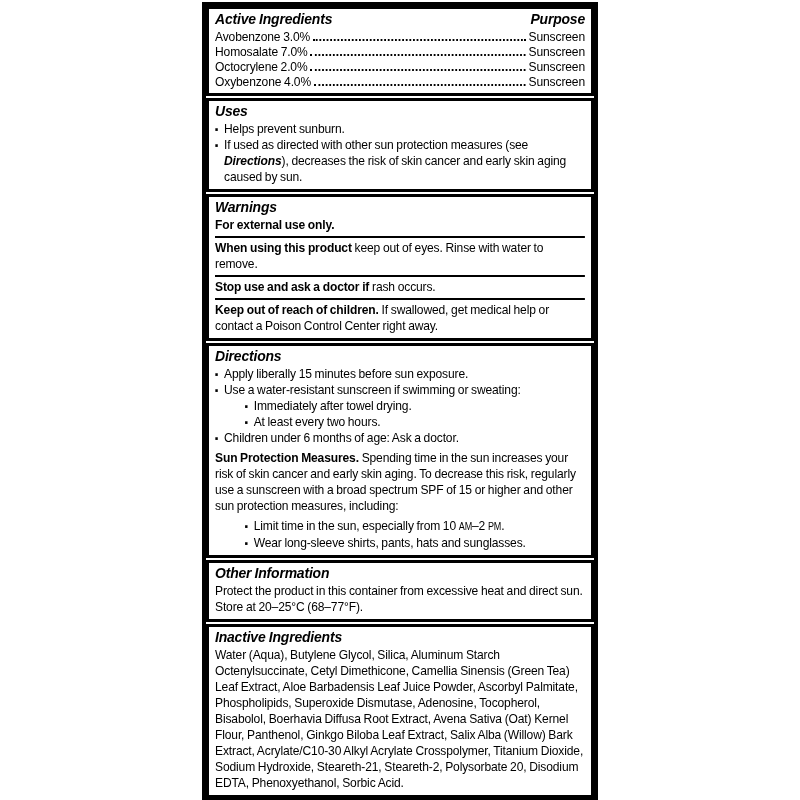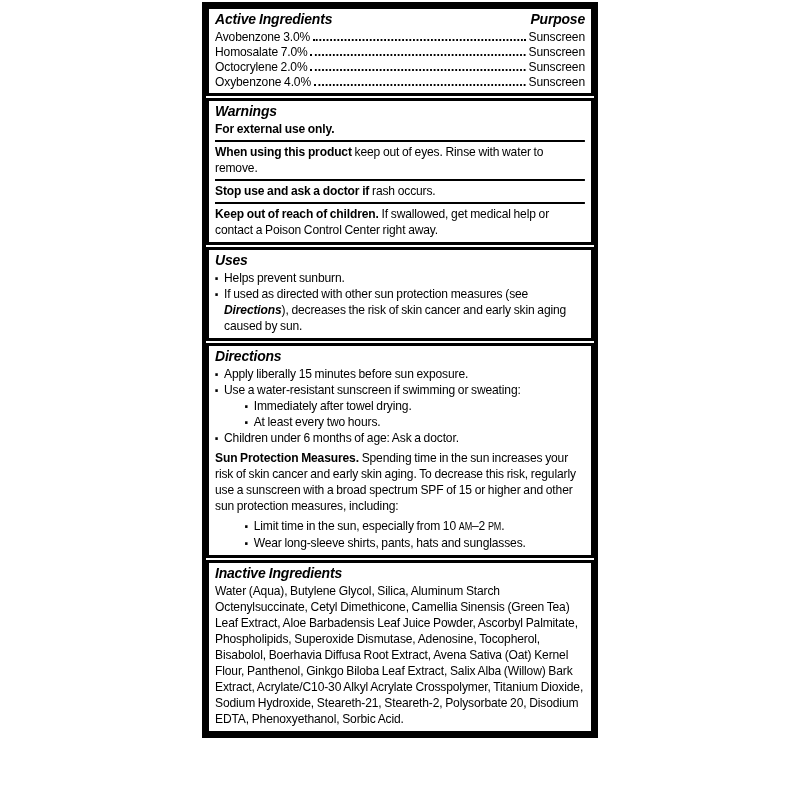--- a/index.html
+++ b/index.html
@@ -59,38 +59,38 @@
       <div class="irow">
         <span>Oxybenzone 4.0%</span>
         <span class="dots"></span>
         <span>Sunscreen</span>
       </div>
     </div>
   </section>
 
   <section class="sec">
     <div class="sx">
+      <h2>Uses</h2>
+      <ul>
+        <li>Helps prevent sunburn.</li>
+        <li><span>If used as directed with other sun protection measures (see </span><span class="bi">Directions</span><span>), decreases the risk of skin cancer and early skin aging caused by sun.</span></li>
+      </ul>
+    </div>
+  </section>
+
+  <section class="sec">
+    <div class="sx">
       <h2>Warnings</h2>
       <p><b>For external use only.</b></p>
       <div class="wrule"></div>
       <p class="wrow"><b>When using this product</b><span> keep out of eyes. Rinse with water to remove.</span></p>
       <div class="wrule"></div>
       <p class="wrow"><b>Stop use and ask a doctor if</b><span> rash occurs.</span></p>
       <div class="wrule"></div>
       <p class="wrow"><b>Keep out of reach of children.</b><span> If swallowed, get medical help or contact a Poison Control Center right away.</span></p>
-    </div>
-  </section>
-
-  <section class="sec">
-    <div class="sx">
-      <h2>Uses</h2>
-      <ul>
-        <li>Helps prevent sunburn.</li>
-        <li><span>If used as directed with other sun protection measures (see </span><span class="bi">Directions</span><span>), decreases the risk of skin cancer and early skin aging caused by sun.</span></li>
-      </ul>
     </div>
   </section>
 
   <section class="sec">
     <div class="sx">
       <h2>Directions</h2>
       <ul>
         <li>Apply liberally 15 minutes before sun exposure.</li>
         <li>Use a water-resistant sunscreen if swimming or sweating:</li>
       </ul>
@@ -104,20 +104,27 @@
       <div class="gap"></div>
       <p><b>Sun Protection Measures.</b><span> Spending time in the sun increases your risk of skin cancer and early skin aging. To decrease this risk, regularly use a sunscreen with a broad spectrum SPF of 15 or higher and other sun protection measures, including:</span></p>
       <div class="gap"></div>
       <ul class="sub">
         <li>Limit time in the sun, especially from 10 <span class="sc">AM</span>–2 <span class="sc">PM</span>.</li>
         <li>Wear long-sleeve shirts, pants, hats and sunglasses.</li>
       </ul>
     </div>
   </section>
 
+  <section class="sec">
+    <div class="sx">
+      <h2>Other Information</h2>
+      <p>Protect the product in this container from excessive heat and direct sun.</p>
+      <p>Store at 20–25°C (68–77°F).</p>
+    </div>
+  </section>
 
   <section class="sec">
     <div class="sx">
       <h2>Inactive Ingredients</h2>
       <p><span>Water (Aqua), Butylene Glycol, Silica, Aluminum Starch Octenylsuccinate, Cetyl Dimethicone, Camellia Sinensis (Green Tea) Leaf Extract, Aloe Barbadensis Leaf Juice Powder, Ascorbyl Palmitate, Phospholipids, Superoxide Dismutase, Adenosine, Tocopherol, Bisabolol, Boerhavia Diffusa Root Extract, Avena Sativa (Oat) Kernel Flour, Panthenol, Ginkgo Biloba Leaf Extract, Salix Alba (Willow) Bark Extract, Acrylate/C10-30 Alkyl Acrylate Crosspolymer, Titanium Dioxide, Sodium Hydroxide, Steareth-21, Steareth-2, Polysorbate 20, Disodium EDTA, Phenoxyethanol, Sorbic Acid.</span></p>
     </div>
   </section>
 
 </div>
 

